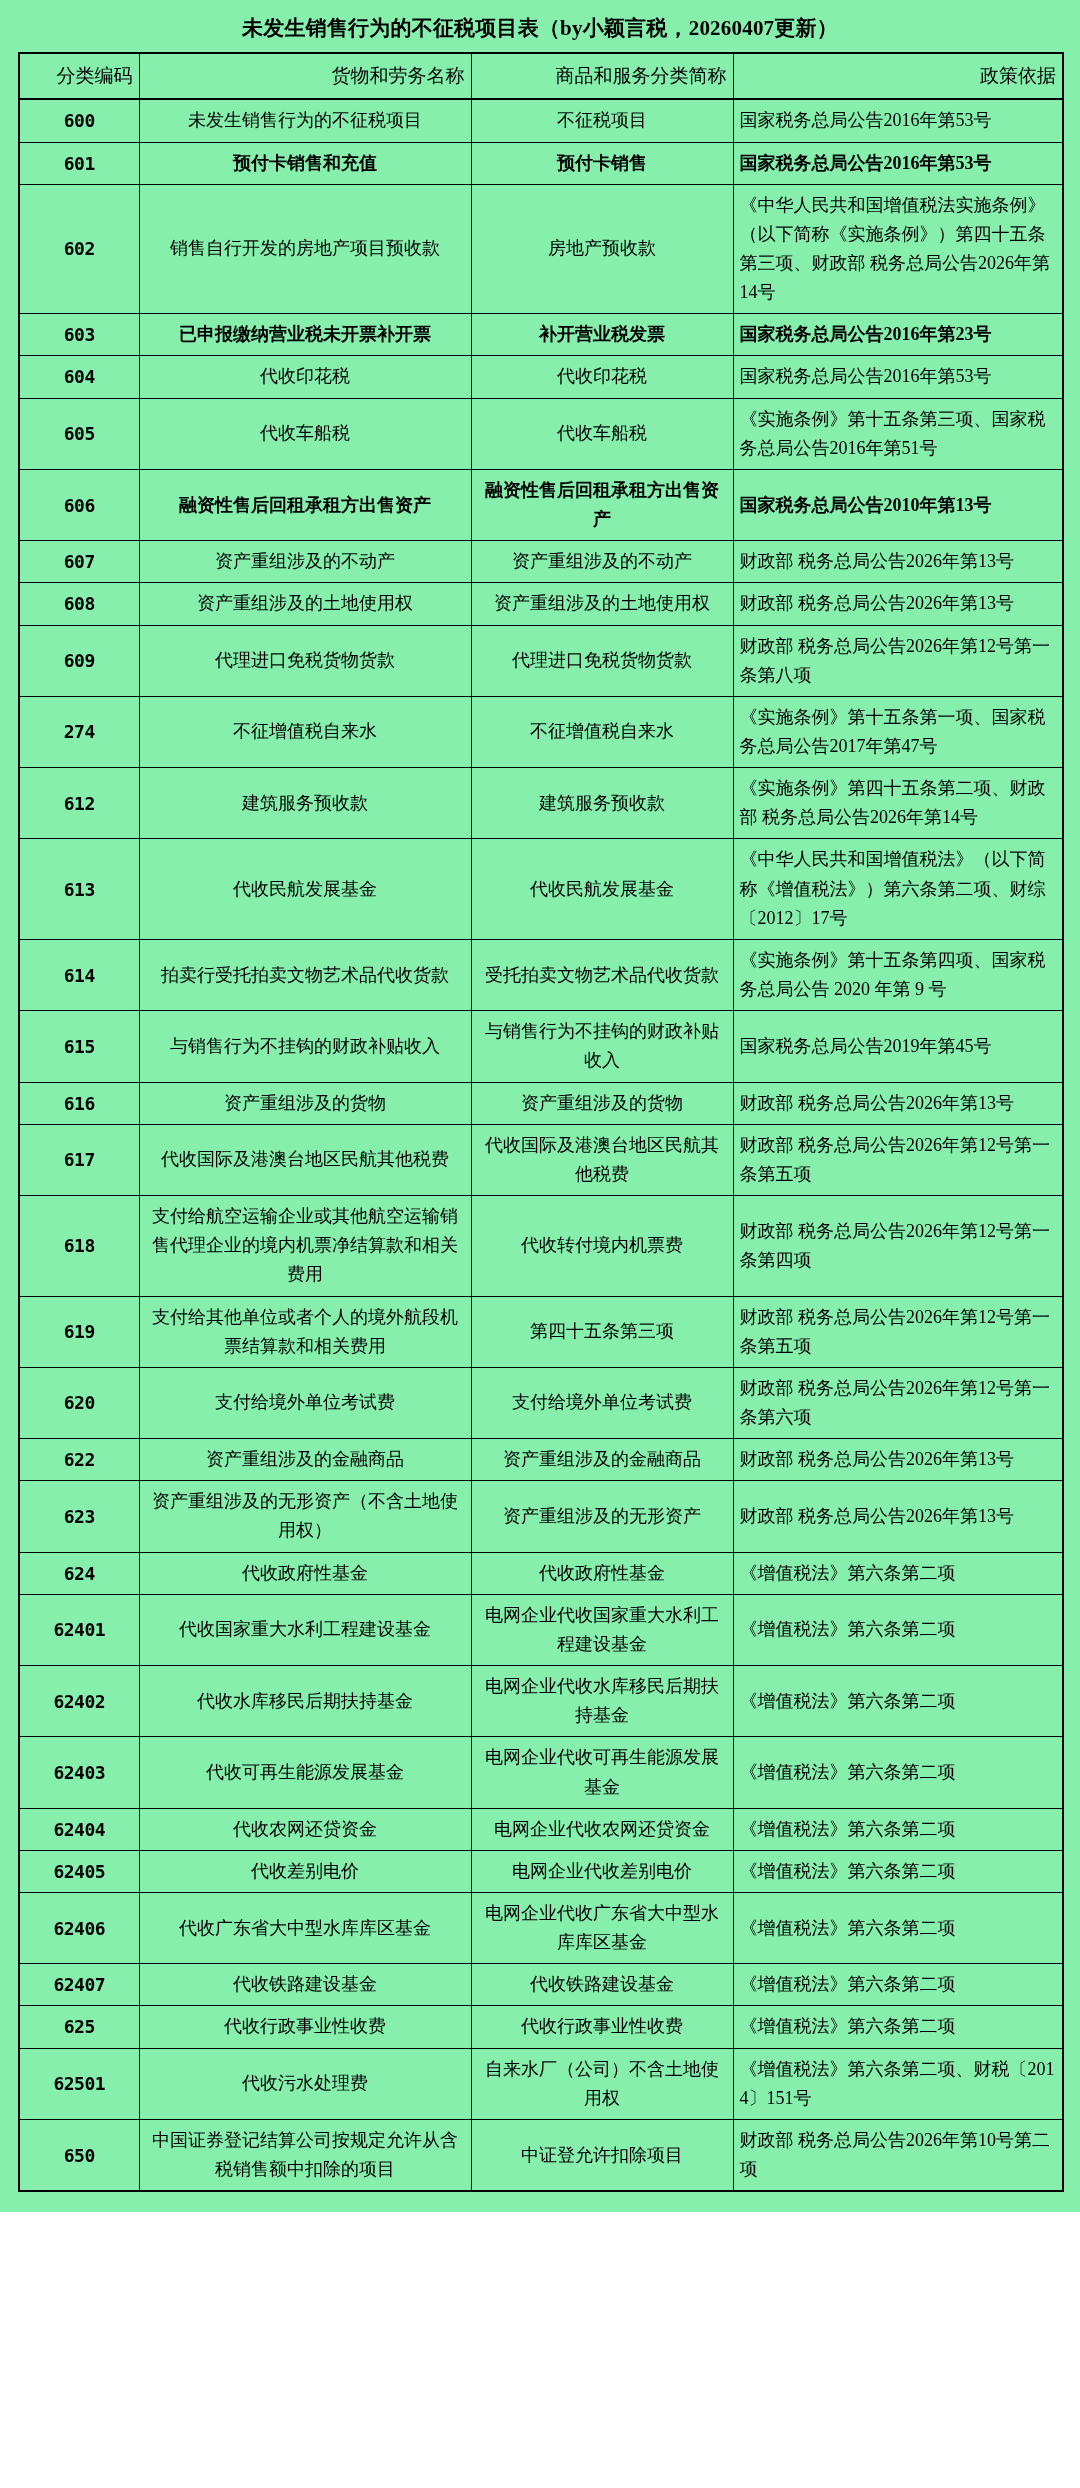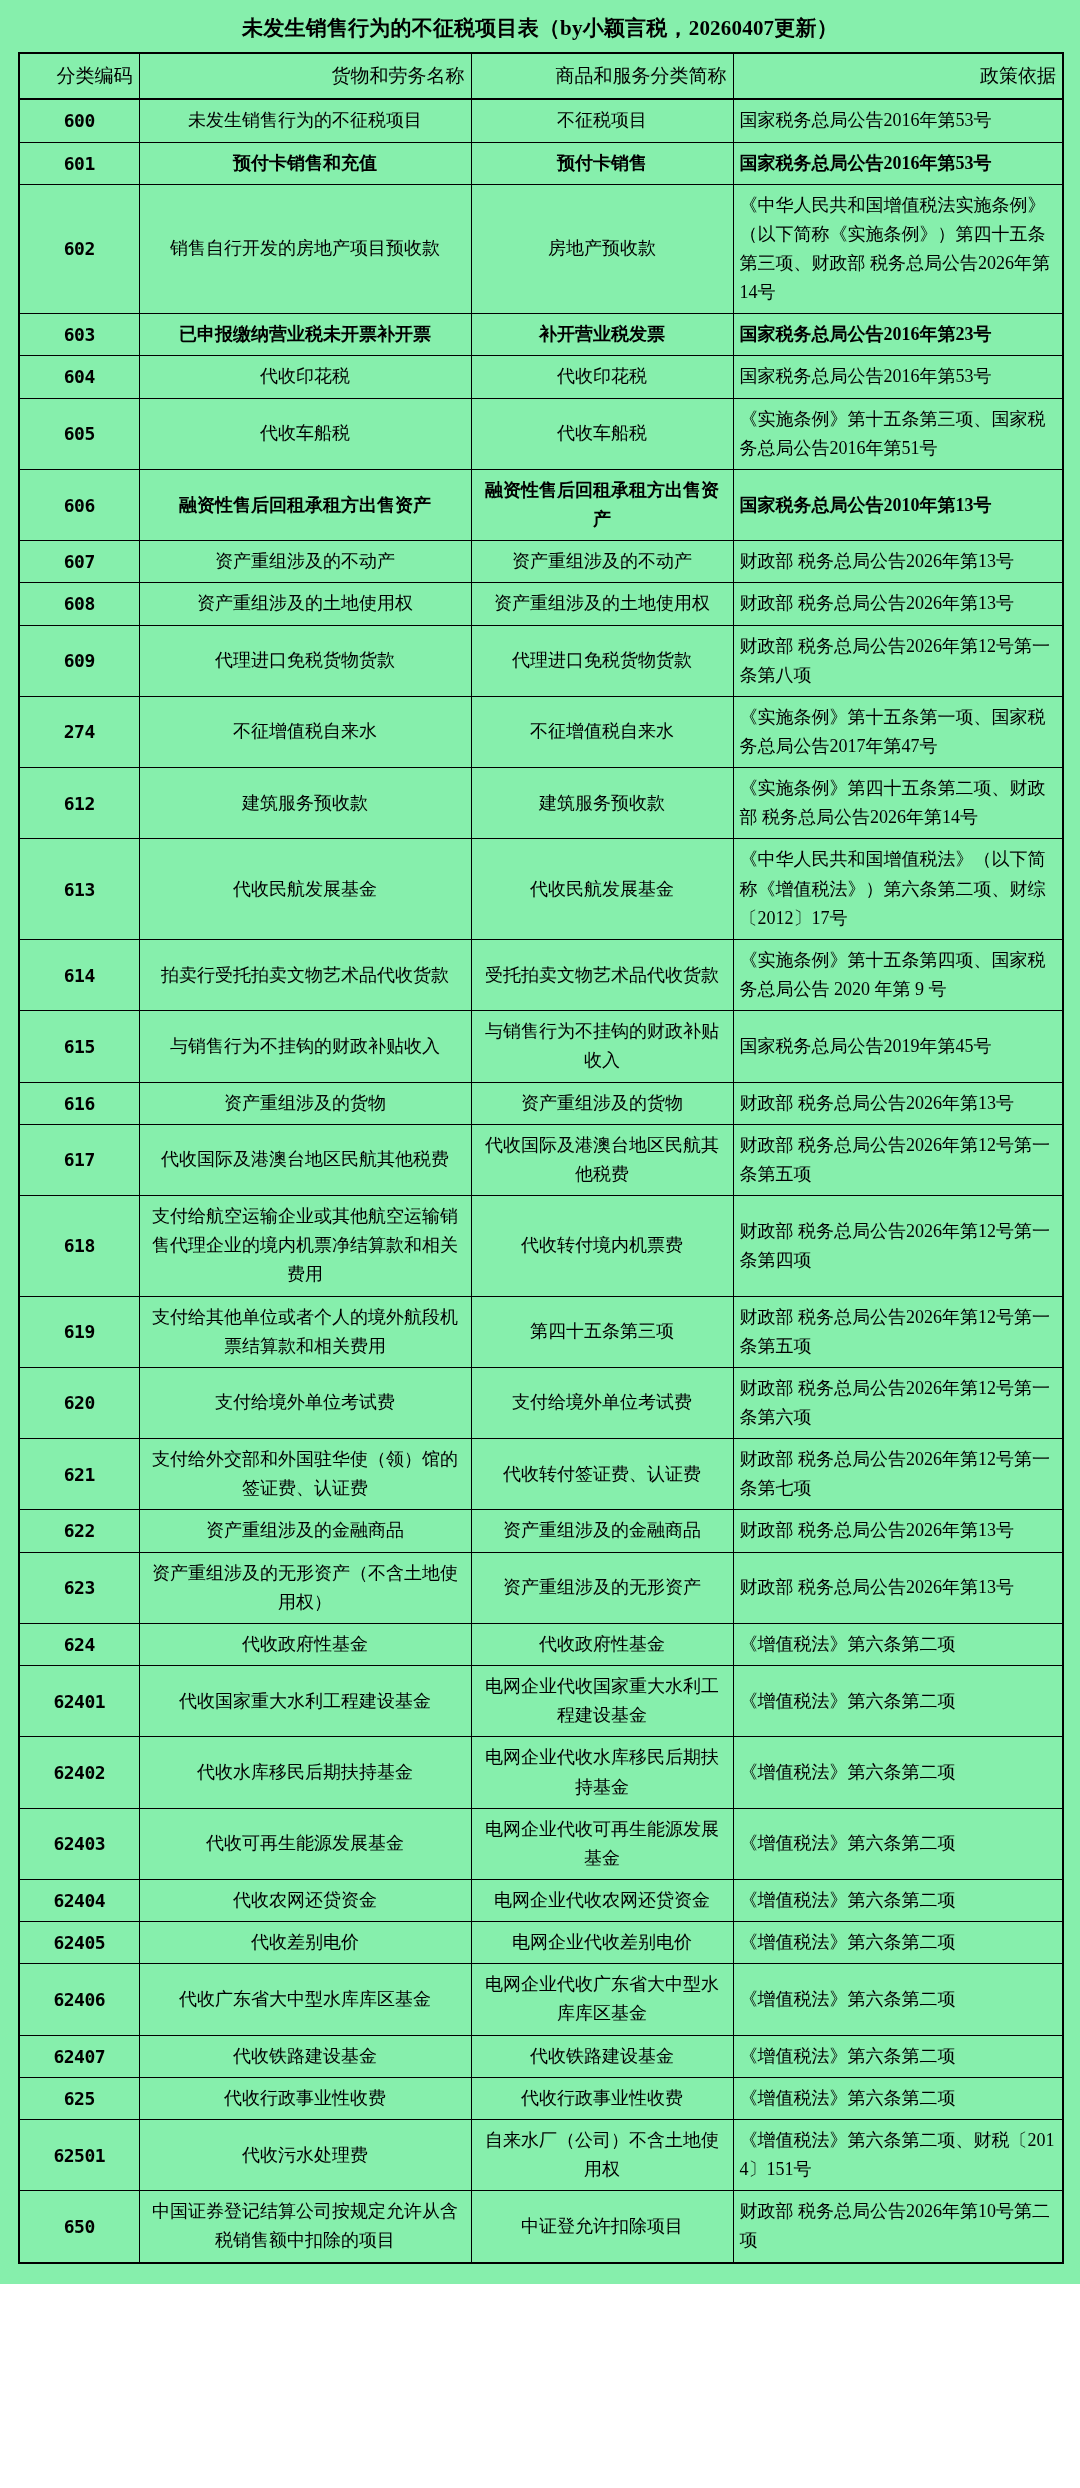--- a/index.html
+++ b/index.html
@@ -213,26 +213,20 @@
           <td class="short-cell">第四十五条第三项</td>
           <td class="policy-cell">财政部 税务总局公告2026年第12号第一条第五项</td>
         </tr>
         <tr>
           <td class="code-cell">620</td>
           <td class="goods-cell">支付给境外单位考试费</td>
           <td class="short-cell">支付给境外单位考试费</td>
           <td class="policy-cell">财政部 税务总局公告2026年第12号第一条第六项</td>
         </tr>
         <tr>
-          <td class="code-cell">621</td>
-          <td class="goods-cell">支付给外交部和外国驻华使（领）馆的签证费、认证费</td>
-          <td class="short-cell">代收转付签证费、认证费</td>
-          <td class="policy-cell">财政部 税务总局公告2026年第12号第一条第七项</td>
-        </tr>
-        <tr>
           <td class="code-cell">622</td>
           <td class="goods-cell">资产重组涉及的金融商品</td>
           <td class="short-cell">资产重组涉及的金融商品</td>
           <td class="policy-cell">财政部 税务总局公告2026年第13号</td>
         </tr>
         <tr>
           <td class="code-cell">623</td>
           <td class="goods-cell">资产重组涉及的无形资产（不含土地使用权）</td>
           <td class="short-cell">资产重组涉及的无形资产</td>
           <td class="policy-cell">财政部 税务总局公告2026年第13号</td>

